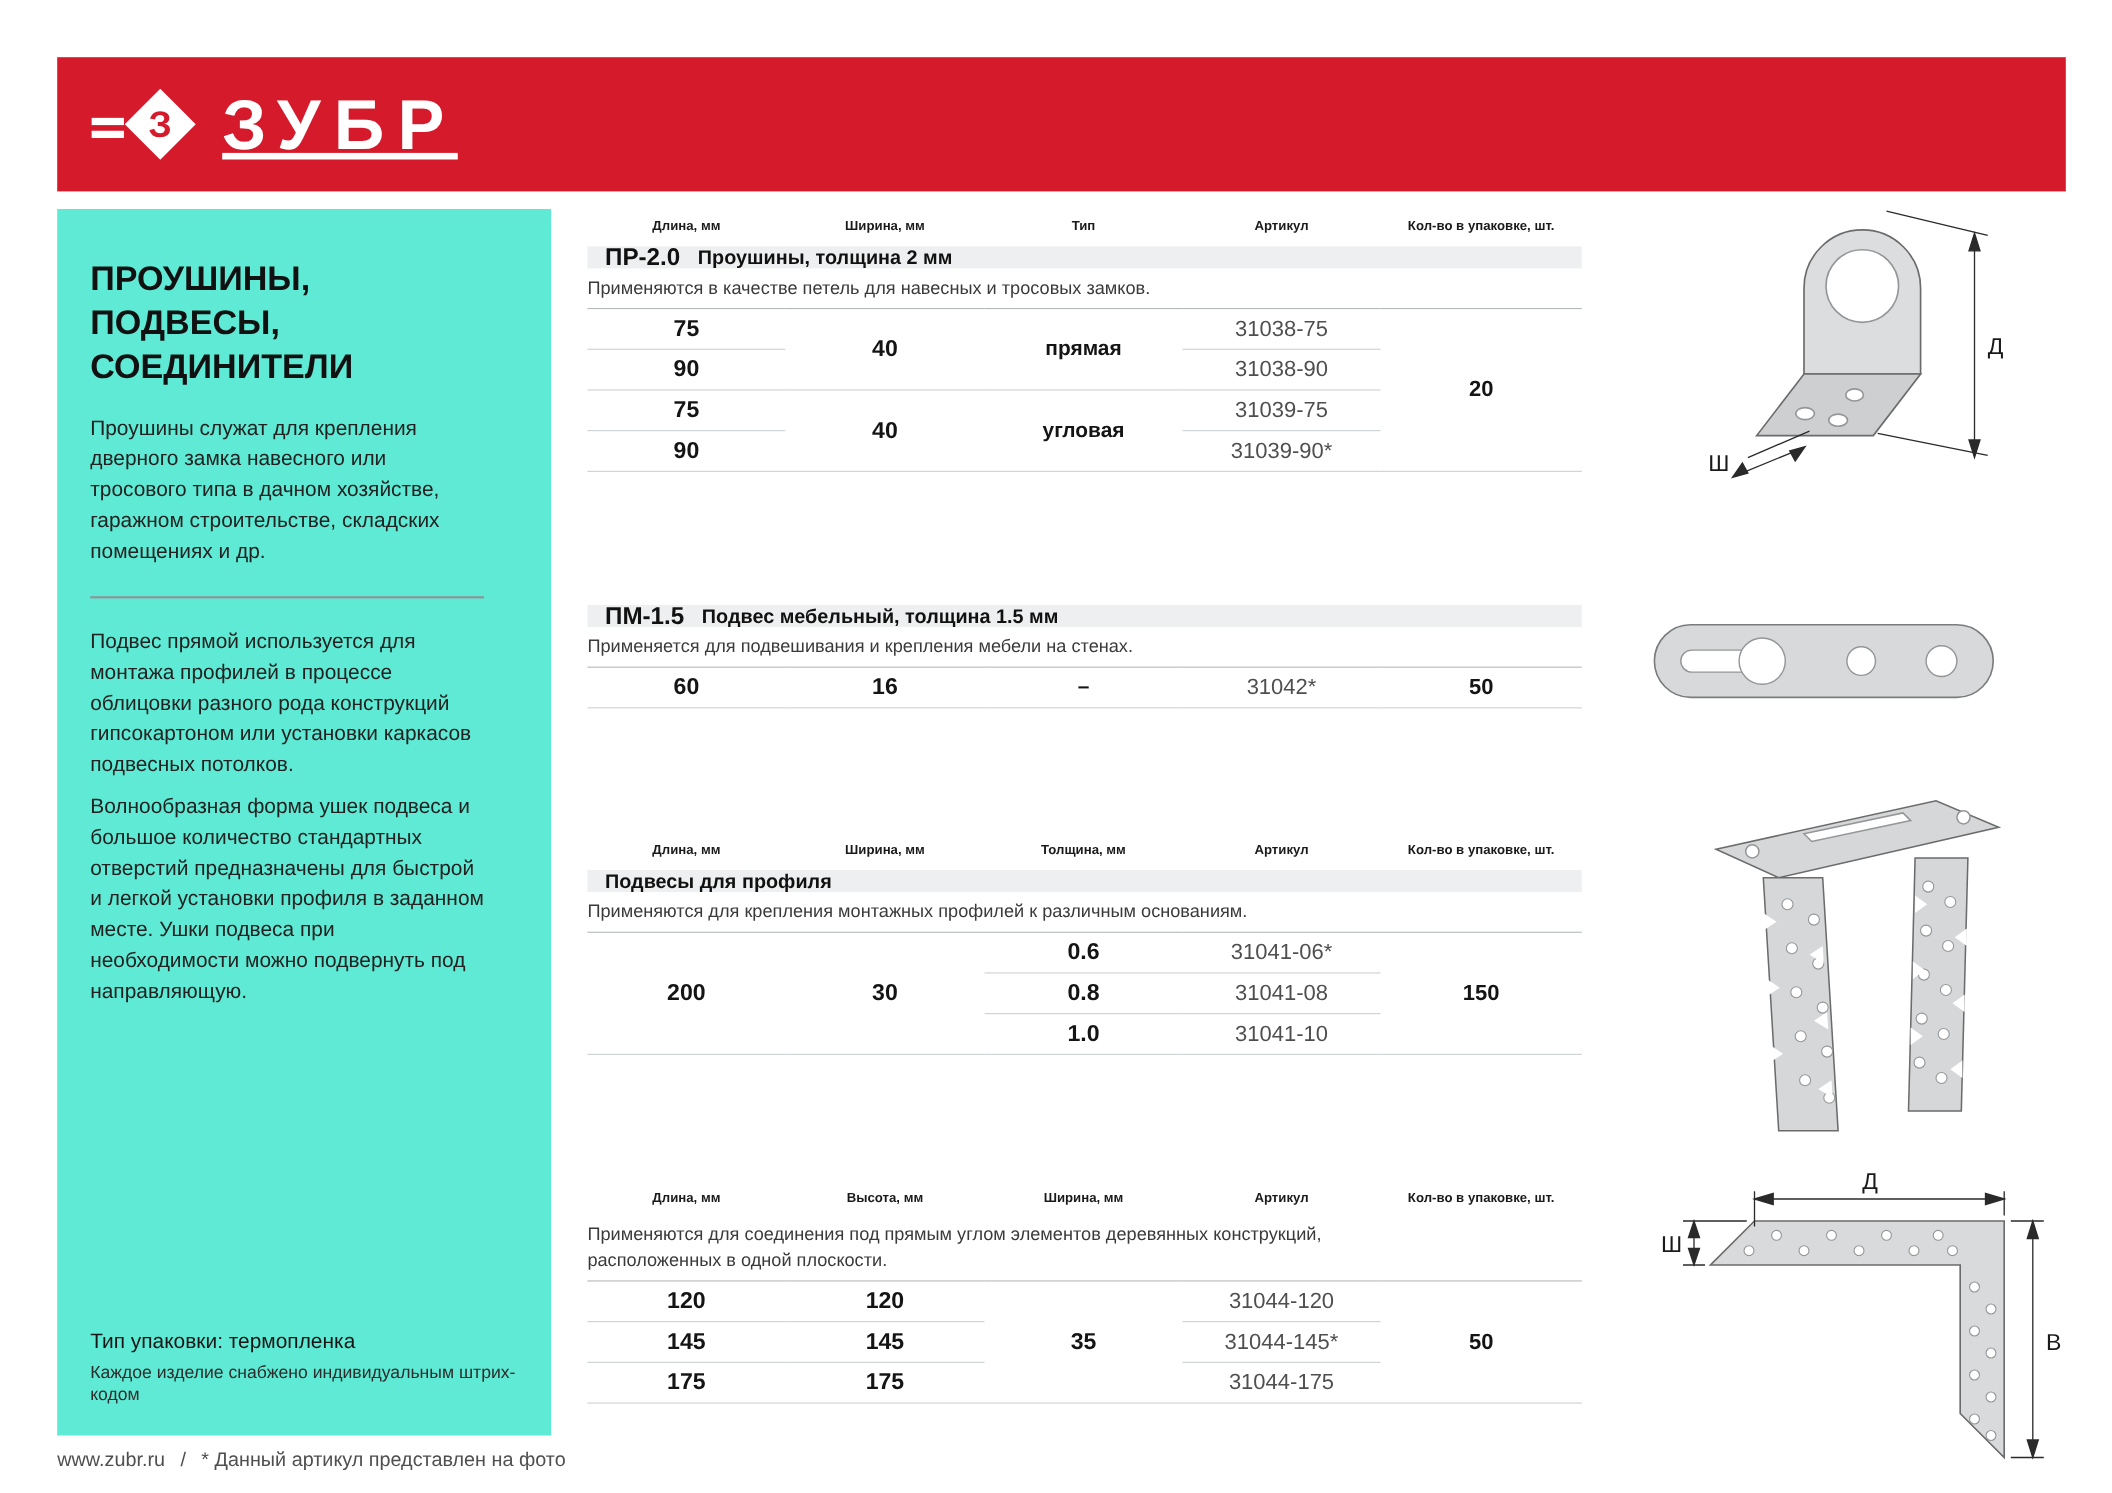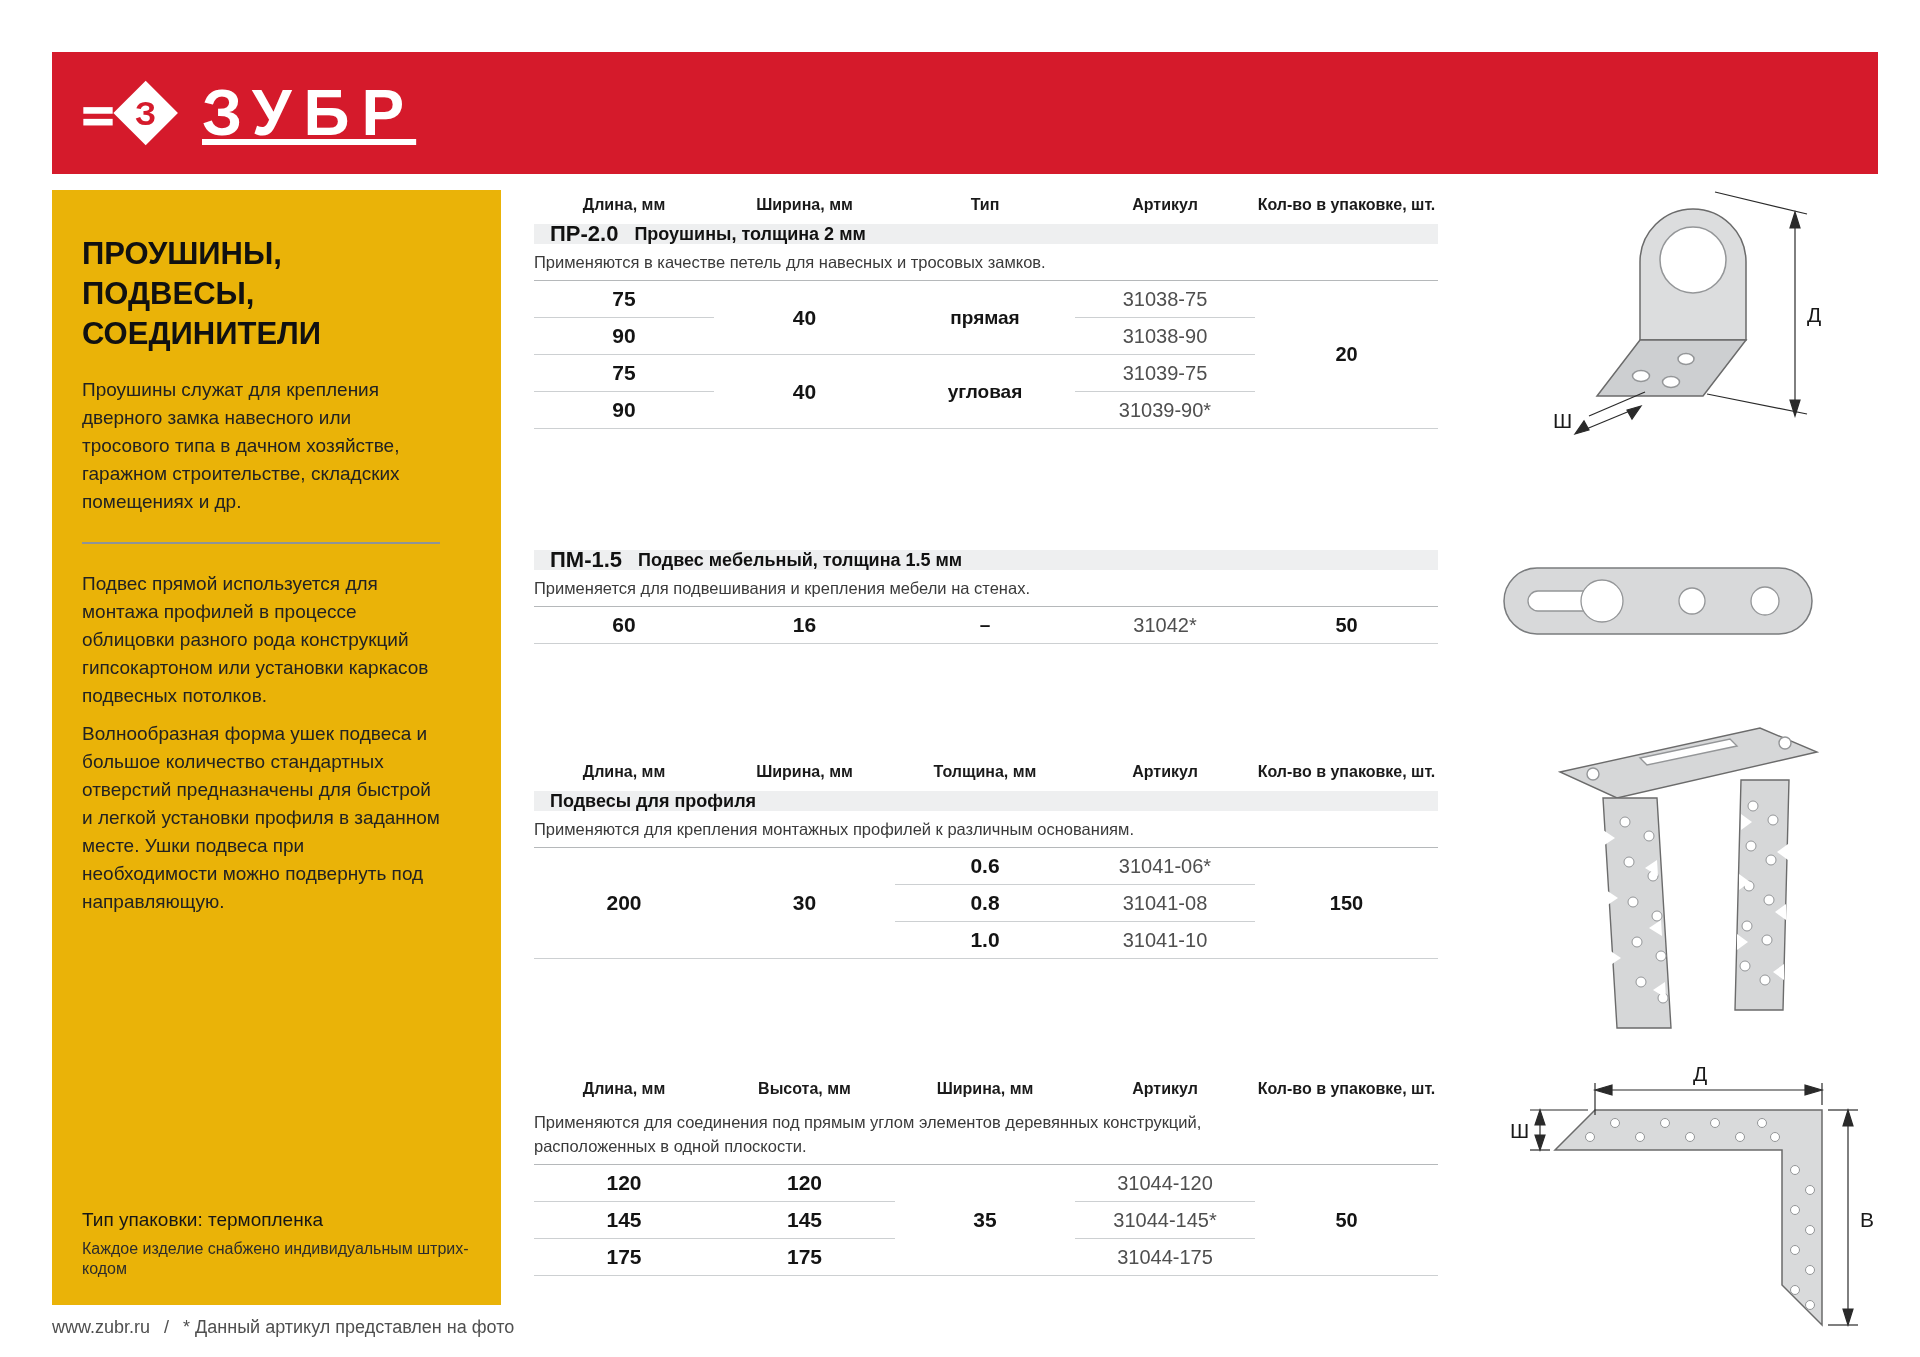--- a/index.html
+++ b/index.html
@@ -6,41 +6,41 @@
   body{width:1920px;height:1357px;font-family:"Liberation Sans","DejaVu Sans",sans-serif;color:#1c1c1c;}
   .page{position:relative;width:1920px;height:1357px;background:#fff;overflow:hidden;}
 
   
   .brandbar{position:absolute;left:52px;top:52px;width:1826px;height:122px;background:#d51a2b;}
   .logo{position:absolute;left:30px;top:50%;transform:translateY(-50%);display:flex;align-items:center;}
   .logo-icon{display:block;}
   .logo-text{color:#fff;font-weight:700;font-size:64px;letter-spacing:12px;margin-left:22px;line-height:1;font-style:normal;text-decoration:underline;}
 
   
-  .sidebar{position:absolute;left:52px;top:190px;width:449px;height:1115px;background:#eab308;box-sizing:border-box;padding:44px 30px 0 30px;}
+  .sidebar{position:absolute;left:52px;top:190px;width:449px;height:1115px;background:#5eead4;box-sizing:border-box;padding:44px 30px 0 30px;}
   .sb-title{font-size:31px;line-height:40px;font-weight:700;color:#111;}
   .sb-par{font-size:19px;line-height:28px;color:#222;max-width:362px;margin:0;}
   .sb-par.first{margin-top:22px;}
   .sb-par.p2{margin-top:0;}
   .sb-par.p3{margin-top:10px;}
   .sb-divider{width:358px;height:2px;background:#8f9497;margin:26px 0 26px 0;}
   .packaging{position:absolute;left:30px;right:12px;bottom:26px;}
   .pack-title{font-size:19px;color:#161616;margin:0 0 8px 0;}
   .pack-note{font-size:16px;line-height:20px;color:#2c2c2c;margin:0;}
 
   
   .main{position:absolute;left:534px;top:190px;width:904px;}
   .section{position:absolute;left:0;width:904px;}
   .sec-pr20{top:0;}
   .sec-pm15{top:360px;}
   .sec-profil{top:567px;}
   .sec-us20{top:884px;}
 
   .colheads{display:grid;grid-template-columns:180px 181px 180px 180px 183px;height:30px;align-items:center;margin-bottom:4px;}
-  .colheads div{text-align:center;font-size:16px;font-weight:700;color:#1a1a1a;}
+  .colheads div{text-align:center;font-size:12px;font-weight:700;color:#1a1a1a;}
 
   .band{height:20px;background:#eeeff0;display:flex;align-items:center;padding-left:16px;box-sizing:border-box;}
   .band-code{font-size:22px;font-weight:700;color:#111;margin-right:16px;}
   .band-code:empty{margin-right:0;}
   .band-name{font-size:18px;font-weight:700;color:#111;}
 
   .desc{margin-top:6px;font-size:16.5px;line-height:24px;color:#3a3a3a;}
 
   table.spec{margin-top:6px;width:904px;table-layout:fixed;border-collapse:collapse;border-top:1px solid #b5b8ba;border-bottom:1px solid #b5b8ba;}
   table.spec td{height:36px;text-align:center;vertical-align:middle;border-bottom:1px solid #cdd0d2;padding:0;}

